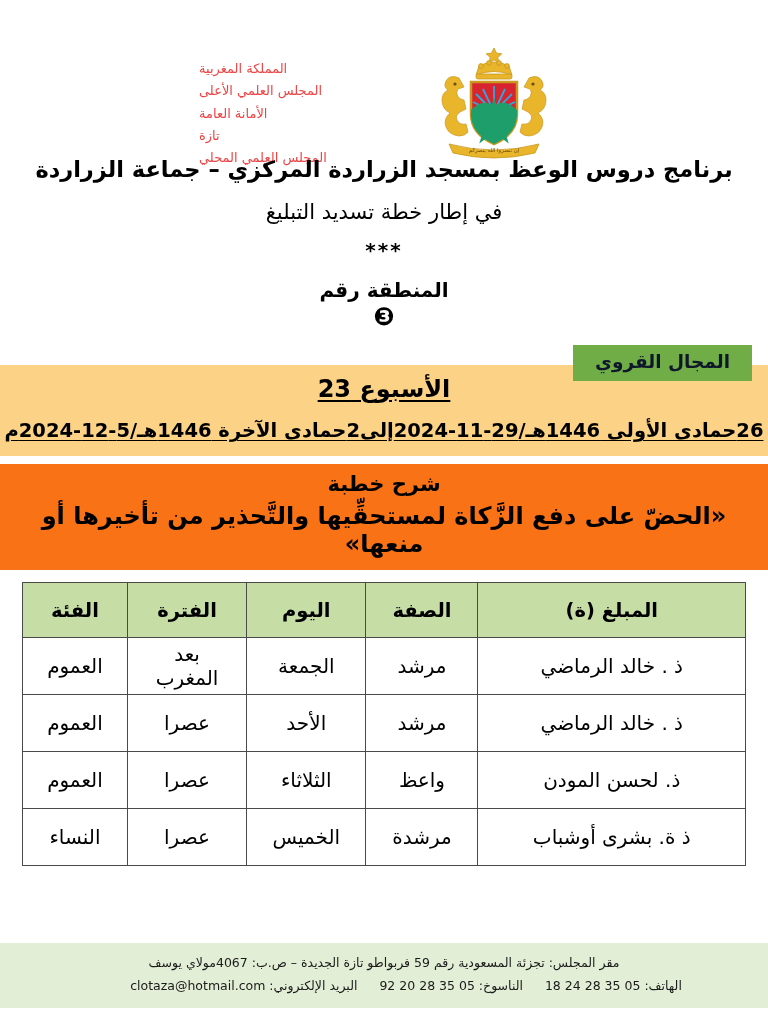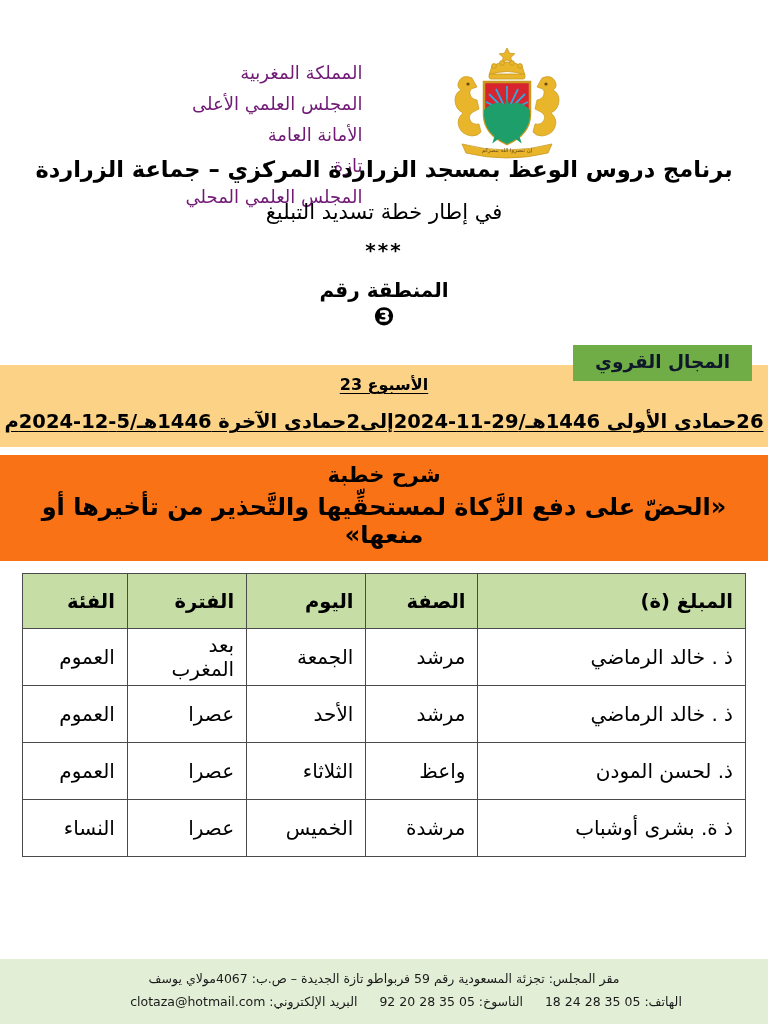--- a/index.html
+++ b/index.html
@@ -29,24 +29,24 @@
     display: flex;
     flex-direction: row-reverse;
     align-items: flex-start;
     justify-content: center;
     gap: 70px;
     padding-top: 44px;
     height: 140px;
     box-sizing: border-box;
   }
   .header-text {
-    text-align: right;
-    font-size: 18px;
+    text-align: left;
+    font-size: 13px;
     line-height: 1.72;
-    color: #701a75;
+    color: #ef4444;
     padding-top: 14px;
     min-width: 150px;
   }
   .header-text div { white-space: nowrap; }
 
   .emblem {
     width: 150px;
     height: 120px;
     position: relative;
   }
@@ -110,21 +110,21 @@
   
   .week-banner {
     background: #FBD286;
     width: 768px;
     margin-top: 36px;
     padding: 10px 0 14px 0;
     text-align: center;
     box-sizing: border-box;
   }
   .week-title {
-    font-size: 16px;
+    font-size: 24px;
     font-weight: 700;
     text-decoration: underline;
     text-underline-offset: 3px;
     direction: rtl;
   }
   .week-dates {
     font-size: 19.5px;
     font-weight: 700;
     text-decoration: underline;
     text-underline-offset: 3px;
@@ -158,21 +158,21 @@
     margin: 12px 22px 0 22px;
   }
   table.schedule {
     border-collapse: collapse;
     width: 100%;
     table-layout: fixed;
   }
   table.schedule th,
   table.schedule td {
     border: 1px solid #4a4a4a;
-    text-align: right;
+    text-align: center;
     vertical-align: middle;
     height: 56px;
     font-size: 19.5px;
     font-weight: 700;
     padding: 0 12px;
     margin-left: 21px;
   }
   table.schedule thead th {
     background: #C6DDA6;
     height: 54px;
@@ -184,21 +184,21 @@
   }
   col.c-name  { width: 37%; }
   col.c-role  { width: 15.5%; }
   col.c-day   { width: 16.5%; }
   col.c-time  { width: 16.5%; }
   col.c-cat   { width: 14.5%; }
 
   
   .footer {
     position: absolute;
-    bottom: 0;
+    bottom: 16px;
     left: 0;
     width: 768px;
     background: #E3EED6;
     padding: 10px 0 12px 0;
     text-align: center;
     box-sizing: border-box;
   }
   .footer-line1 {
     font-size: 12.5px;
     line-height: 1.6;

